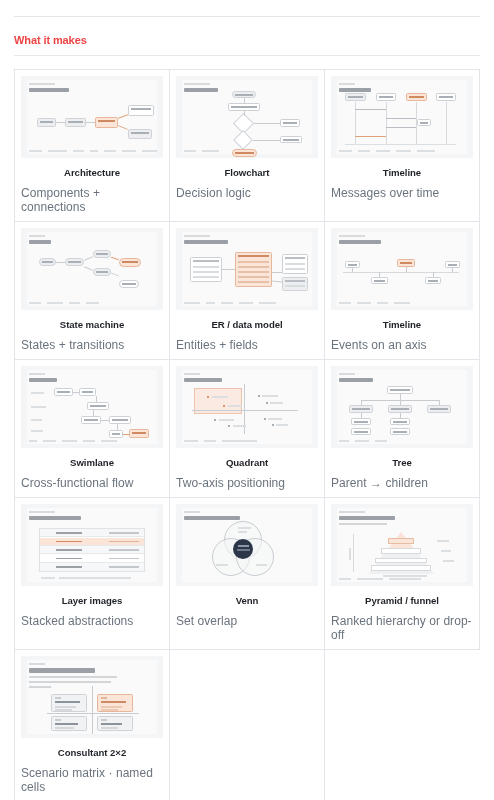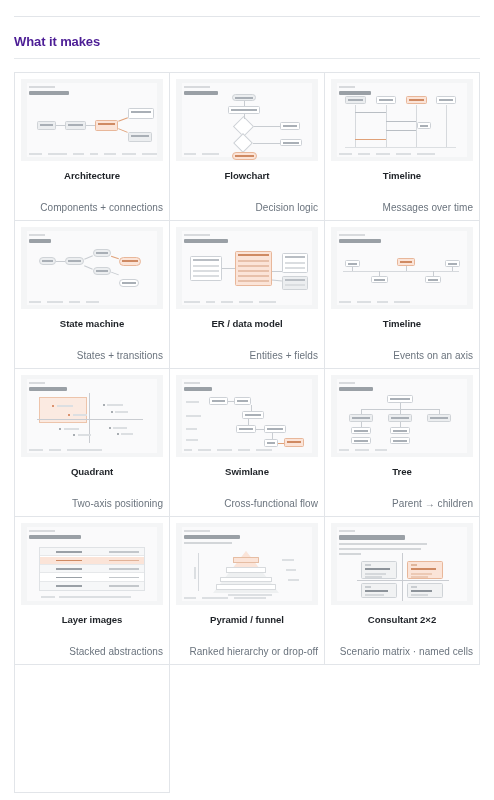--- a/index.html
+++ b/index.html
@@ -36,23 +36,23 @@
 
   .hr {
     height: 1px;
     background: #e2e5e9;
     margin: 16px 14px 0 14px;
     border: 0;
   }
 
   
   .section-title {
-    font-size: 13px;
+    font-size: 11px;
     font-weight: bold;
-    color: #4c1d95;
+    color: #ef4444;
     margin: 17px 14px 8px 14px;
     letter-spacing: -.1px;
   }
   .section-title-rule {
     height: 1px;
     background: #e6e9ec;
     margin: 9px 14px 0 14px;
   }
 
   .body-para {
@@ -114,24 +114,24 @@
 
   .cap-title {
     text-align: center;
     font-size: 9.6px;
     font-weight: bold;
     color: #1f2328;
     margin-top: 9px;
     letter-spacing: -.05px;
   }
   .cap-sub {
-    text-align: right;
-    font-size: 10px;
+    text-align: left;
+    font-size: 12px;
     color: #6a737d;
-    margin-top: 21px;
+    margin-top: 8px;
     letter-spacing: .05px;
   }
 
   
   .node {
     position: absolute;
     background: #eceef0;
     border: .6px solid #cfd3d7;
     border-radius: 1.5px;
   }
@@ -471,20 +471,72 @@
         </div>
         <div class="thumb-foot">
           <i class="chip" style="width:12px"></i>
             <i class="chip" style="width:14px"></i>
           <i class="chip" style="width:11px"></i>
             <i class="chip" style="width:16px"></i>
         </div>
       </div>
       <div class="cap-title">Timeline</div>
       <div class="cap-sub">Events on an axis</div>
+    </div>
+
+    <div class="cell">
+      <div class="thumb">
+        <div class="thumb-inner"></div>
+        <div class="thumb-head">
+            <div class="tl-kicker w2"></div>
+            <div class="tl-title" style="width:28px"></div>
+          </div>
+        <div class="dia">
+          <div class="chip" style="position:absolute;left:10px;top:26px;width:13px"></div>
+          <div class="chip" style="position:absolute;left:10px;top:40px;width:15px"></div>
+          <div class="chip" style="position:absolute;left:10px;top:53px;width:11px"></div>
+          <div class="chip" style="position:absolute;left:10px;top:64px;width:12px"></div>
+          <div class="node white" style="left:33px;top:22px;width:19px;height:8px">
+              <i class="ln"></i>
+            </div>
+          <div class="node white" style="left:58px;top:22px;width:17px;height:8px">
+              <i class="ln"></i>
+            </div>
+          <div class="node white" style="left:66px;top:36px;width:22px;height:8px">
+              <i class="ln"></i>
+            </div>
+          <div class="node white" style="left:60px;top:50px;width:20px;height:8px">
+              <i class="ln"></i>
+            </div>
+          <div class="node white" style="left:88px;top:50px;width:22px;height:8px">
+              <i class="ln"></i>
+            </div>
+          <div class="node white" style="left:88px;top:64px;width:14px;height:8px">
+              <i class="ln"></i>
+            </div>
+          <div class="node hl" style="left:108px;top:63px;width:20px;height:9px">
+              <i class="ln"></i>
+            </div>
+          <div class="edge" style="left:52px;top:26px;width:6px"></div>
+          <div class="edge v" style="left:75px;top:30px;height:6px"></div>
+          <div class="edge v" style="left:72px;top:44px;height:6px"></div>
+          <div class="edge" style="left:80px;top:54px;width:8px"></div>
+          <div class="edge v" style="left:96px;top:58px;height:6px"></div>
+          <div class="edge hl" style="left:102px;top:68px;width:6px"></div>
+        </div>
+        <div class="thumb-foot">
+          <i class="chip" style="width:8px"></i>
+            <i class="chip" style="width:13px"></i>
+          <i class="chip" style="width:15px"></i>
+            <i class="chip" style="width:12px"></i>
+          <i class="chip" style="width:16px"></i>
+        </div>
+      </div>
+      <div class="cap-title">Swimlane</div>
+      <div class="cap-sub">Cross-functional flow</div>
     </div>
 
     <div class="cell">
       <div class="thumb">
         <div class="thumb-inner"></div>
         <div class="thumb-head">
             <div class="tl-kicker w2"></div>
             <div class="tl-title" style="width:38px"></div>
           </div>
         <div class="dia">
@@ -511,72 +563,20 @@
         <div class="thumb-foot">
           <i class="chip" style="width:14px"></i>
             <i class="chip" style="width:12px"></i>
           <i class="chip" style="width:35px"></i>
         </div>
       </div>
       <div class="cap-title">Quadrant</div>
       <div class="cap-sub">Two-axis positioning</div>
     </div>
 
-    <div class="cell">
-      <div class="thumb">
-        <div class="thumb-inner"></div>
-        <div class="thumb-head">
-            <div class="tl-kicker w2"></div>
-            <div class="tl-title" style="width:28px"></div>
-          </div>
-        <div class="dia">
-          <div class="chip" style="position:absolute;left:10px;top:26px;width:13px"></div>
-          <div class="chip" style="position:absolute;left:10px;top:40px;width:15px"></div>
-          <div class="chip" style="position:absolute;left:10px;top:53px;width:11px"></div>
-          <div class="chip" style="position:absolute;left:10px;top:64px;width:12px"></div>
-          <div class="node white" style="left:33px;top:22px;width:19px;height:8px">
-              <i class="ln"></i>
-            </div>
-          <div class="node white" style="left:58px;top:22px;width:17px;height:8px">
-              <i class="ln"></i>
-            </div>
-          <div class="node white" style="left:66px;top:36px;width:22px;height:8px">
-              <i class="ln"></i>
-            </div>
-          <div class="node white" style="left:60px;top:50px;width:20px;height:8px">
-              <i class="ln"></i>
-            </div>
-          <div class="node white" style="left:88px;top:50px;width:22px;height:8px">
-              <i class="ln"></i>
-            </div>
-          <div class="node white" style="left:88px;top:64px;width:14px;height:8px">
-              <i class="ln"></i>
-            </div>
-          <div class="node hl" style="left:108px;top:63px;width:20px;height:9px">
-              <i class="ln"></i>
-            </div>
-          <div class="edge" style="left:52px;top:26px;width:6px"></div>
-          <div class="edge v" style="left:75px;top:30px;height:6px"></div>
-          <div class="edge v" style="left:72px;top:44px;height:6px"></div>
-          <div class="edge" style="left:80px;top:54px;width:8px"></div>
-          <div class="edge v" style="left:96px;top:58px;height:6px"></div>
-          <div class="edge hl" style="left:102px;top:68px;width:6px"></div>
-        </div>
-        <div class="thumb-foot">
-          <i class="chip" style="width:8px"></i>
-            <i class="chip" style="width:13px"></i>
-          <i class="chip" style="width:15px"></i>
-            <i class="chip" style="width:12px"></i>
-          <i class="chip" style="width:16px"></i>
-        </div>
-      </div>
-      <div class="cap-title">Swimlane</div>
-      <div class="cap-sub">Cross-functional flow</div>
-    </div>
-
 
     <div class="cell">
       <div class="thumb">
         <div class="thumb-inner"></div>
         <div class="thumb-head">
             <div class="tl-kicker w2"></div>
             <div class="tl-title" style="width:34px"></div>
           </div>
         <div class="dia">
           <div class="node white" style="left:56px;top:20px;width:26px;height:8px">
@@ -651,20 +651,43 @@
               <i class="val"></i>
             </div>
           <div class="chip" style="position:absolute;left:20px;top:73px;width:14px"></div>
           <div class="chip" style="position:absolute;left:38px;top:73px;width:72px"></div>
         </div>
       </div>
       <div class="cap-title">Layer images</div>
       <div class="cap-sub">Stacked abstractions</div>
     </div>
 
+    <div class="cell">
+      <div class="thumb">
+        <div class="thumb-inner"></div>
+        <div class="thumb-head">
+            <div class="tl-kicker w2"></div>
+            <div class="tl-title" style="width:56px"></div>
+          </div>
+        <div class="dia">
+          <div class="circ" style="left:48px;top:17px;width:38px;height:38px"></div>
+          <div class="circ" style="left:36px;top:34px;width:38px;height:38px"></div>
+          <div class="circ" style="left:60px;top:34px;width:38px;height:38px"></div>
+          <div class="venn-core" style="left:57px;top:35px;width:20px;height:20px"></div>
+          <div class="chip" style="position:absolute;left:62px;top:41px;width:11px;background:#8d97a8"></div>
+          <div class="chip" style="position:absolute;left:61px;top:45px;width:13px;background:#6d788b"></div>
+          <div class="chip" style="position:absolute;left:62px;top:23px;width:13px"></div>
+          <div class="chip" style="position:absolute;left:62px;top:27px;width:9px"></div>
+          <div class="chip" style="position:absolute;left:40px;top:60px;width:12px"></div>
+          <div class="chip" style="position:absolute;left:80px;top:60px;width:11px"></div>
+        </div>
+      </div>
+      <div class="cap-title">Venn</div>
+      <div class="cap-sub">Set overlap</div>
+    </div>
 
     <div class="cell">
       <div class="thumb">
         <div class="thumb-inner"></div>
         <div class="thumb-head">
           <div class="tl-kicker"></div>
           <div class="tl-title" style="width:56px"></div>
           <div class="tl-sub" style="width:48px"></div>
         </div>
         <div class="dia">

